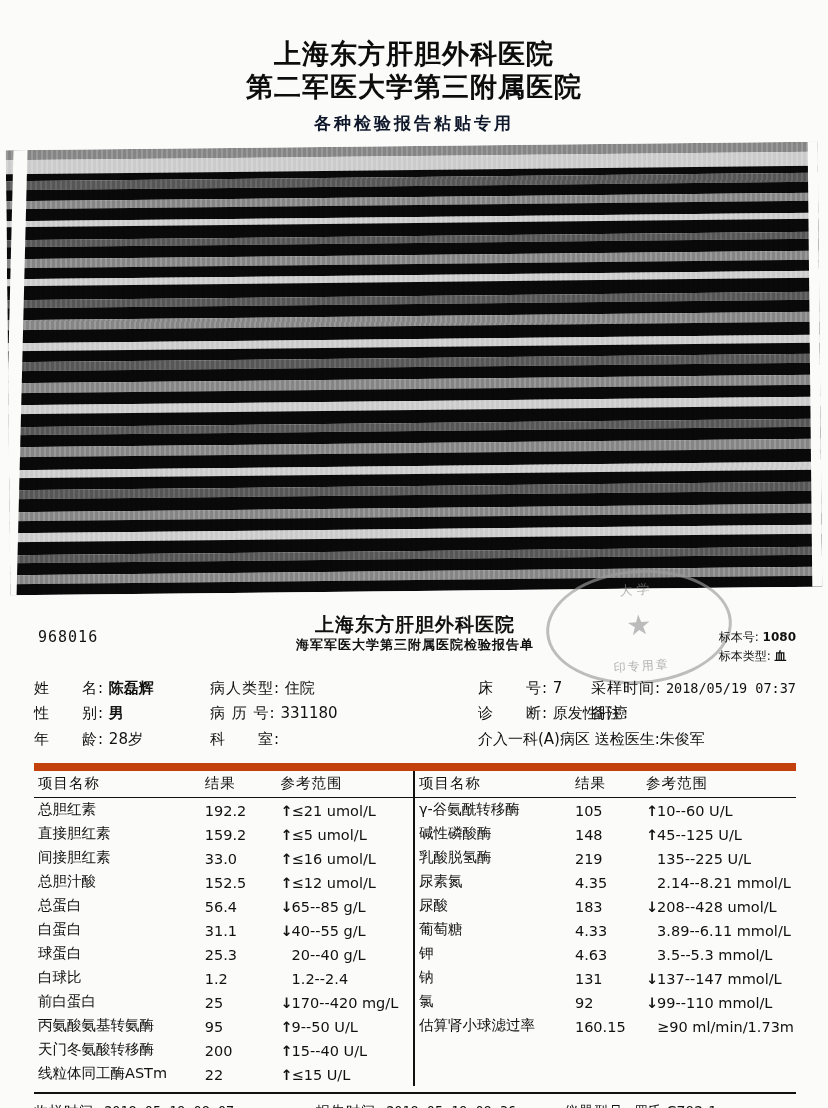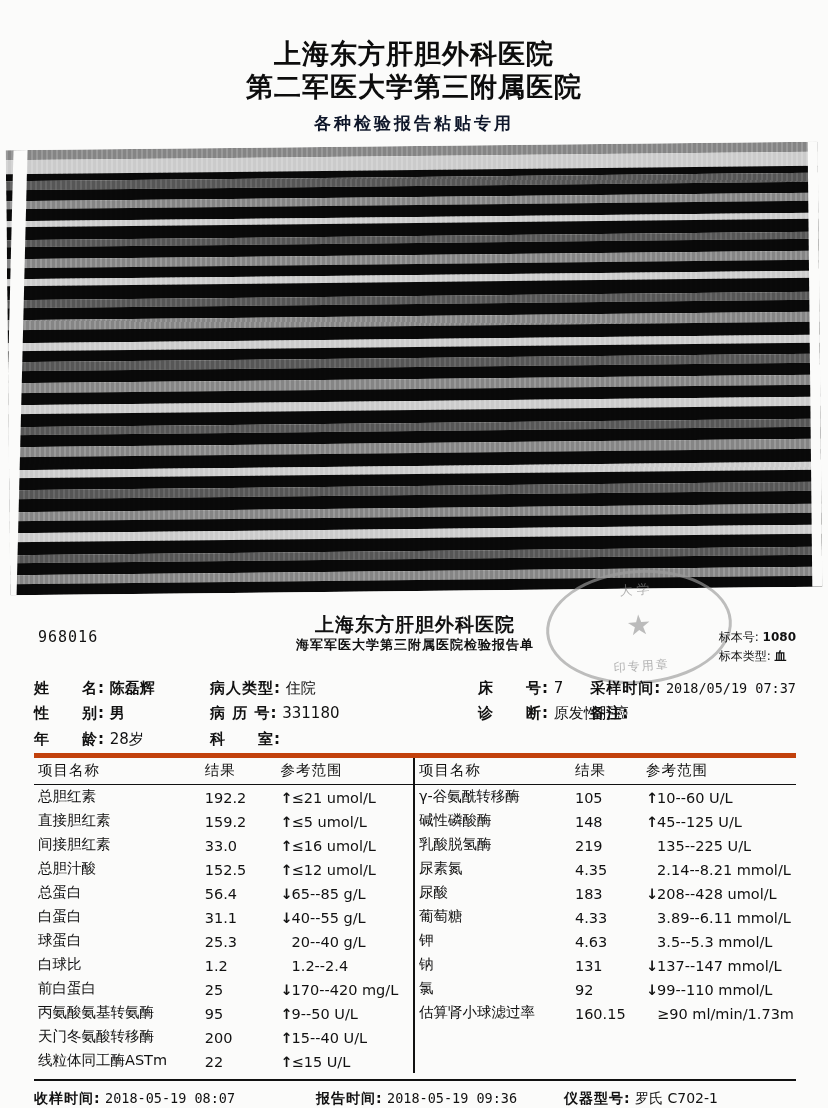--- a/index.html
+++ b/index.html
@@ -115,30 +115,31 @@
   .pinfo{
     margin-top:22px;
     font-size:15px;
     line-height:1.72;
     position:relative;
   }
   .pinfo .row{display:flex;}
   .pinfo .c1{width:176px;}
   .pinfo .c2{width:268px;}
   .pinfo .c3{flex:1;}
-  .lbl{letter-spacing:1px;font-weight:bold;}
+  .lbl{letter-spacing:1px;}
   .val{font-weight:bold;}
   .hand{
     font-family:"DejaVu Serif","Liberation Serif",serif;
     font-weight:bold;
   }
 
   
   .tbl-wrap{
-    border-top:5px solid #c2410c;
+    margin-top:10px;
+    border-top:8px solid #c2410c;
     display:flex;
   }
   .half{width:50%;box-sizing:border-box;}
   .half.left{border-right:2px solid #111;}
   table.res{
     width:100%;
     border-collapse:collapse;
     font-size:14.5px;
   }
   table.res th{
@@ -287,20 +288,23 @@
         </div>
       </div>
       <div class="row">
         <div class="c1">
           <span class="lbl">年　　龄:</span>
           <span>28岁</span>
         </div>
         <div class="c2">
           <span class="lbl">科　　室:</span>
         </div>
+        <div class="c3">
+          <span>介入一科(A)病区 送检医生:朱俊军</span>
+        </div>
       </div>
 
       <div style="position:absolute;right:0;top:0;text-align:left;line-height:1.72;">
         <div>
           <span class="lbl">采样时间:</span>
           <span class="mono">2018/05/19 07:37</span>
         </div>
         <div>
           <span class="lbl">备注:</span>
           <span></span>

